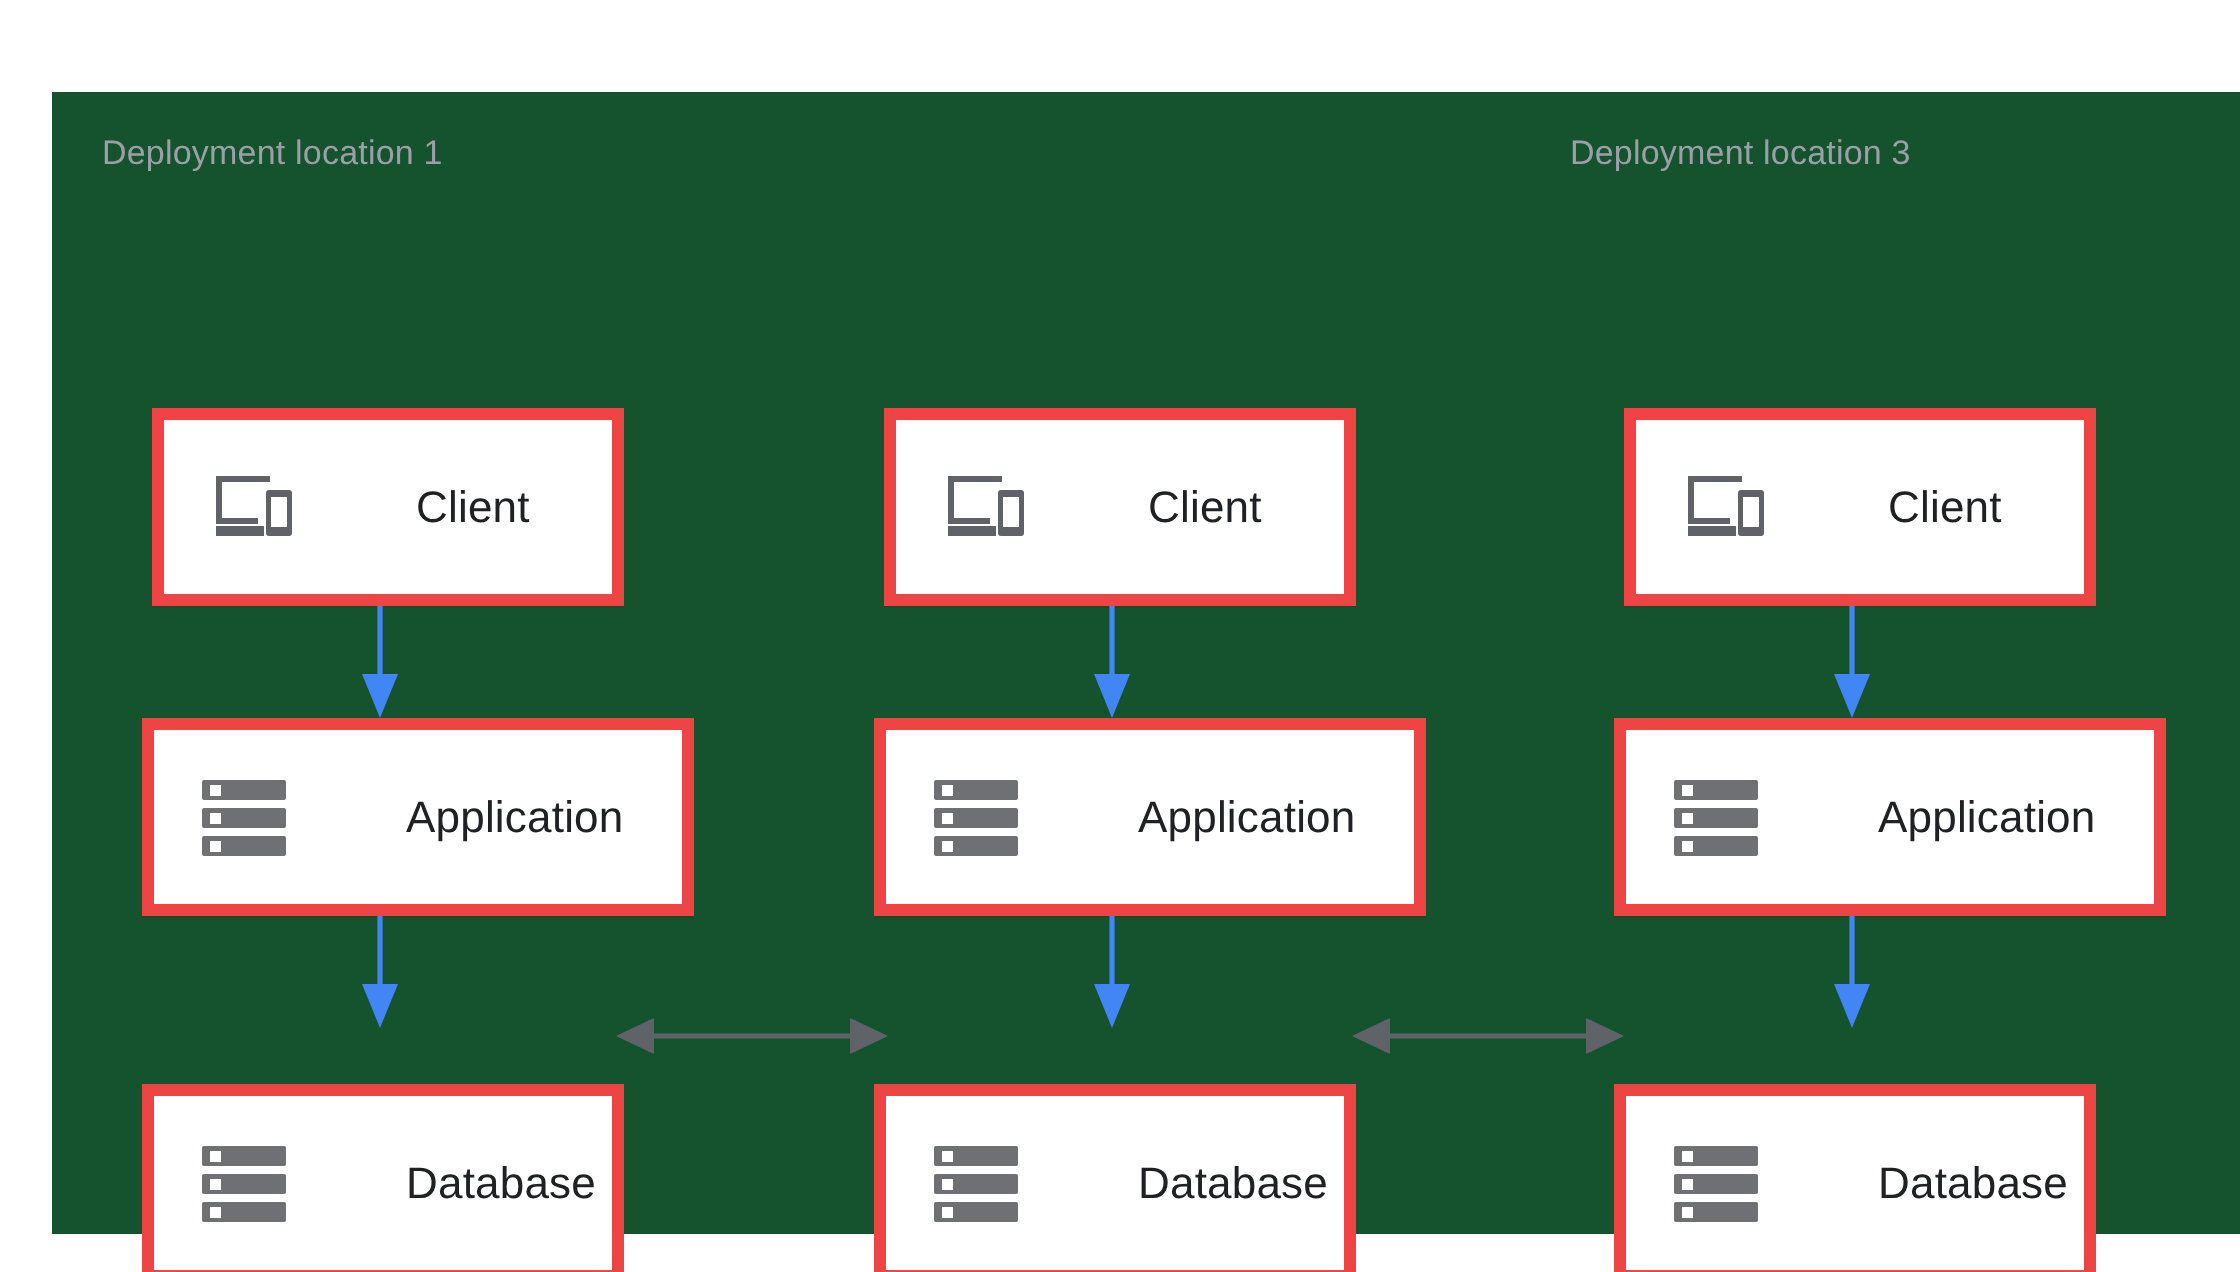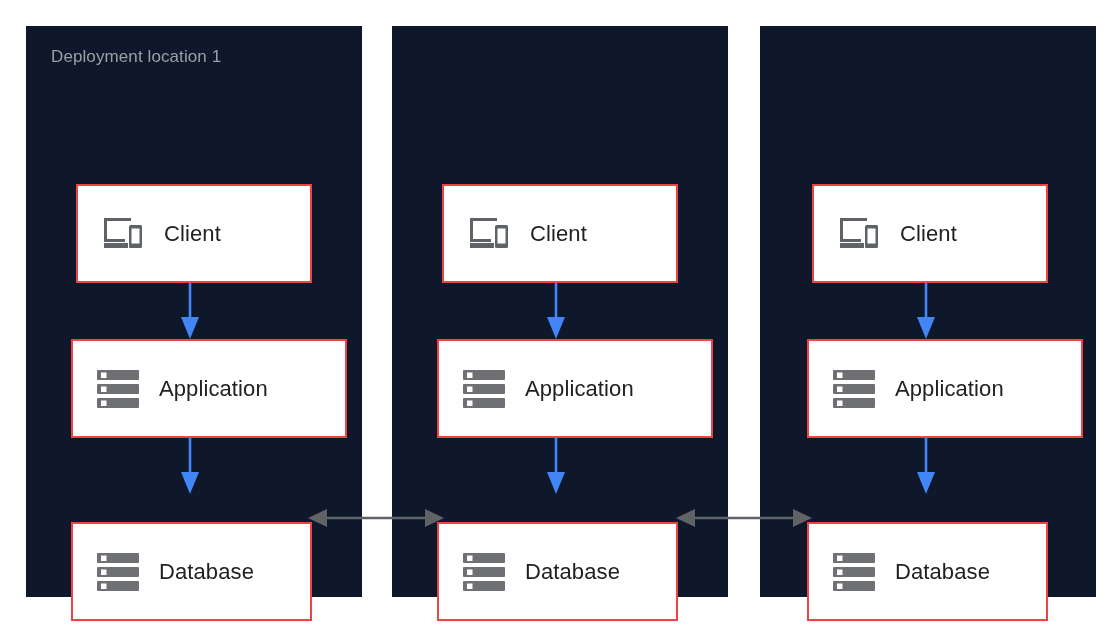--- a/index.html
+++ b/index.html
@@ -16,50 +16,52 @@
   #canvas {
     position: relative;
     width: 1120px;
     height: 636px;
     background: #ffffff;
   }
 
   
   .panel {
     position: absolute;
-    top: 26px;
+    top: 46px;
     width: 336px;
     height: 571px;
-    background: #0f172a;
+    background: #14532d;
+    padding-left: 44px;
   }
   .panel.p1 { left: 26px; }
   .panel.p2 { left: 392px; }
   .panel.p3 { left: 760px; }
 
   .panel-title {
     position: absolute;
     top: 20px;
     left: 25px;
     font-size: 17px;
     line-height: 22px;
     color: #9aa0a6;
     white-space: nowrap;
     letter-spacing: 0.1px;
   }
 
   
   .node {
     position: absolute;
     background: #ffffff;
-    border: 2px solid #ef4444;
+    border: 6px solid #ef4444;
     box-sizing: border-box;
     display: flex;
     align-items: center;
     justify-content: flex-start;
     box-shadow: 0 1px 0 rgba(0,0,0,0.06);
+    gap: 40px;
   }
   .node .icon-wrap {
     flex: 0 0 auto;
     width: 46px;
     height: 46px;
     margin-left: 22px;
     display: flex;
     align-items: center;
     justify-content: center;
   }
@@ -224,20 +226,21 @@
           <rect x="4" y="17.5" width="5.5" height="5.5" fill="#ffffff"></rect>
           <rect x="0" y="29" width="42" height="10" rx="1" fill="#6e7073"></rect>
           <rect x="4" y="31.5" width="5.5" height="5.5" fill="#ffffff"></rect>
         </svg>
       </span>
       <span class="node-label">Database</span>
     </div>
   </div>
 
   <div class="panel p3">
+    <div class="panel-title">Deployment location 3</div>
 
     <div class="node client">
       <span class="icon-wrap">
         <svg width="44" height="36" viewBox="0 0 44 36" aria-hidden="true">
           <path d="M3 2 h27 v3 H6 v18 h18 v3 H3 z" fill="#5f6368"></path>
           <rect x="3" y="27" width="24" height="5" fill="#5f6368"></rect>
           <rect x="28" y="9" width="13" height="23" rx="1.5" fill="#5f6368"></rect>
           <rect x="30.5" y="12.5" width="8" height="15" fill="#ffffff"></rect>
         </svg>
       </span>

